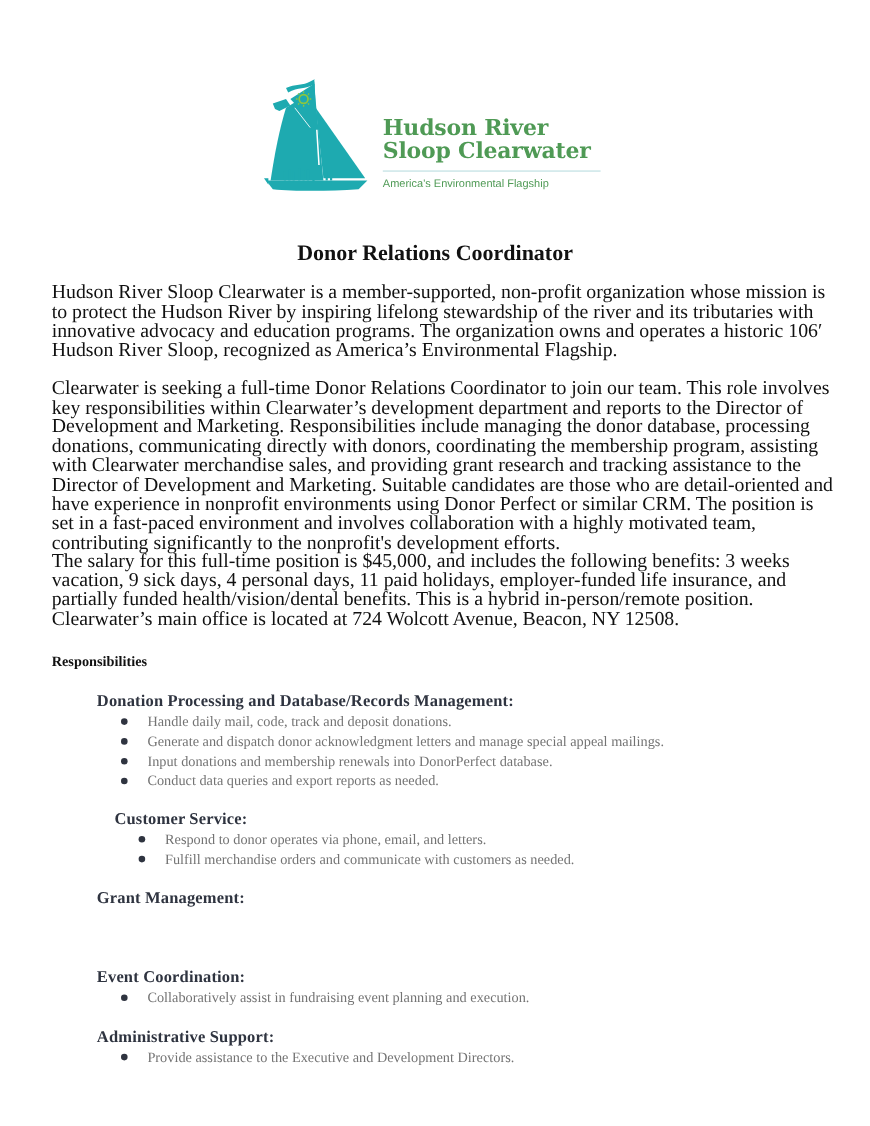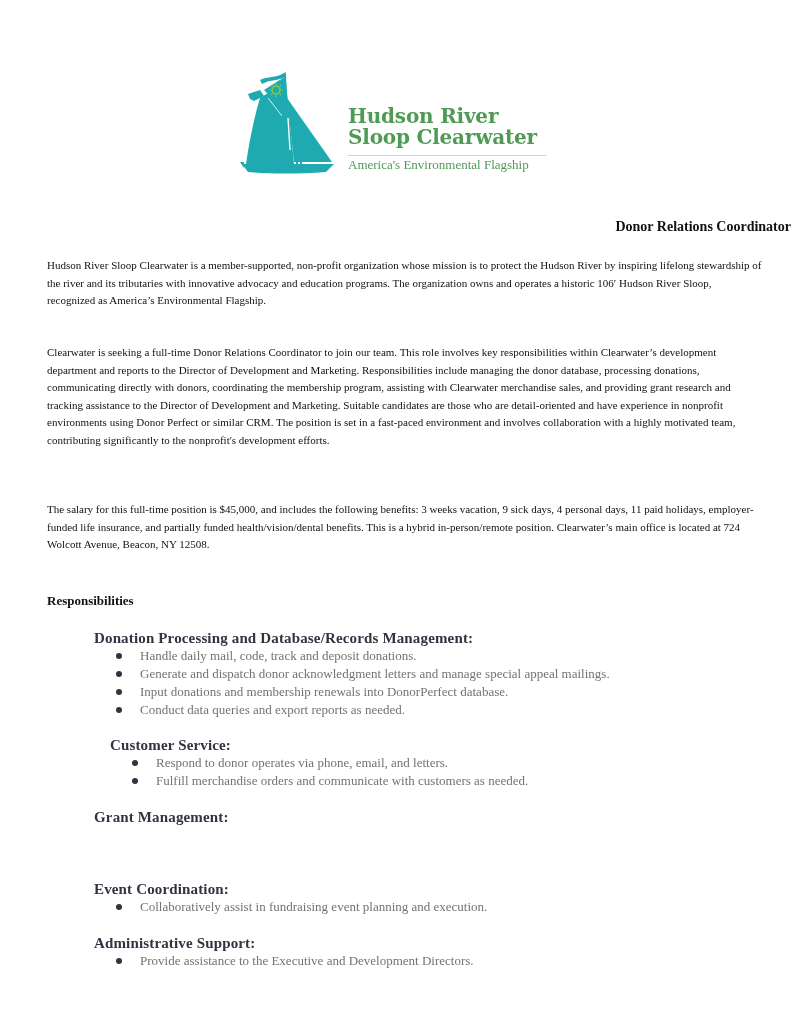--- a/index.html
+++ b/index.html
@@ -44,60 +44,60 @@
       letter-spacing: -0.2px;
       white-space: nowrap;
     }
     .logo .brand-rule {
       margin-top: 7px;
       height: 1px;
       background: #b9dde0;
       width: 198px;
     }
     .logo .brand-tag {
-      margin-top: 1px;
-      font-family: Liberation Serif, serif;
+      margin-top: 6px;
+      font-family: Liberation Sans, sans-serif;
       color: #4f9a55;
-      font-size: 13px;
+      font-size: 10px;
       letter-spacing: 0px;
       white-space: nowrap;
     }
     .title {
       position: absolute;
       left: 0;
       width: 791px;
       top: 219px;
-      text-align: right;
-      font-weight: bold;
-      font-size: 14px;
+      text-align: center;
+      font-weight: bold;
+      font-size: 20px;
       color: #111;
     }
     .para {
       position: absolute;
       left: 47px;
       width: 715px;
-      font-size: 11px;
+      font-size: 18px;
       line-height: 17.6px;
       color: #111;
       margin: 0;
     }
     .p1 { top: 257px; }
     .p2 { top: 344px; }
     .p3 { top: 501px; }
     .resp-heading {
       position: absolute;
       left: 47px;
       top: 593px;
       font-weight: bold;
       font-size: 13px;
       color: #111;
     }
     .section {
       position: absolute;
-      left: 94px;
+      left: 88px;
       width: 660px;
       color: #3a3f4a;
     }
     .section-title {
       font-weight: bold;
       font-size: 15px;
       line-height: 18px;
       color: #2f3440;
       letter-spacing: 0.15px;
     }

